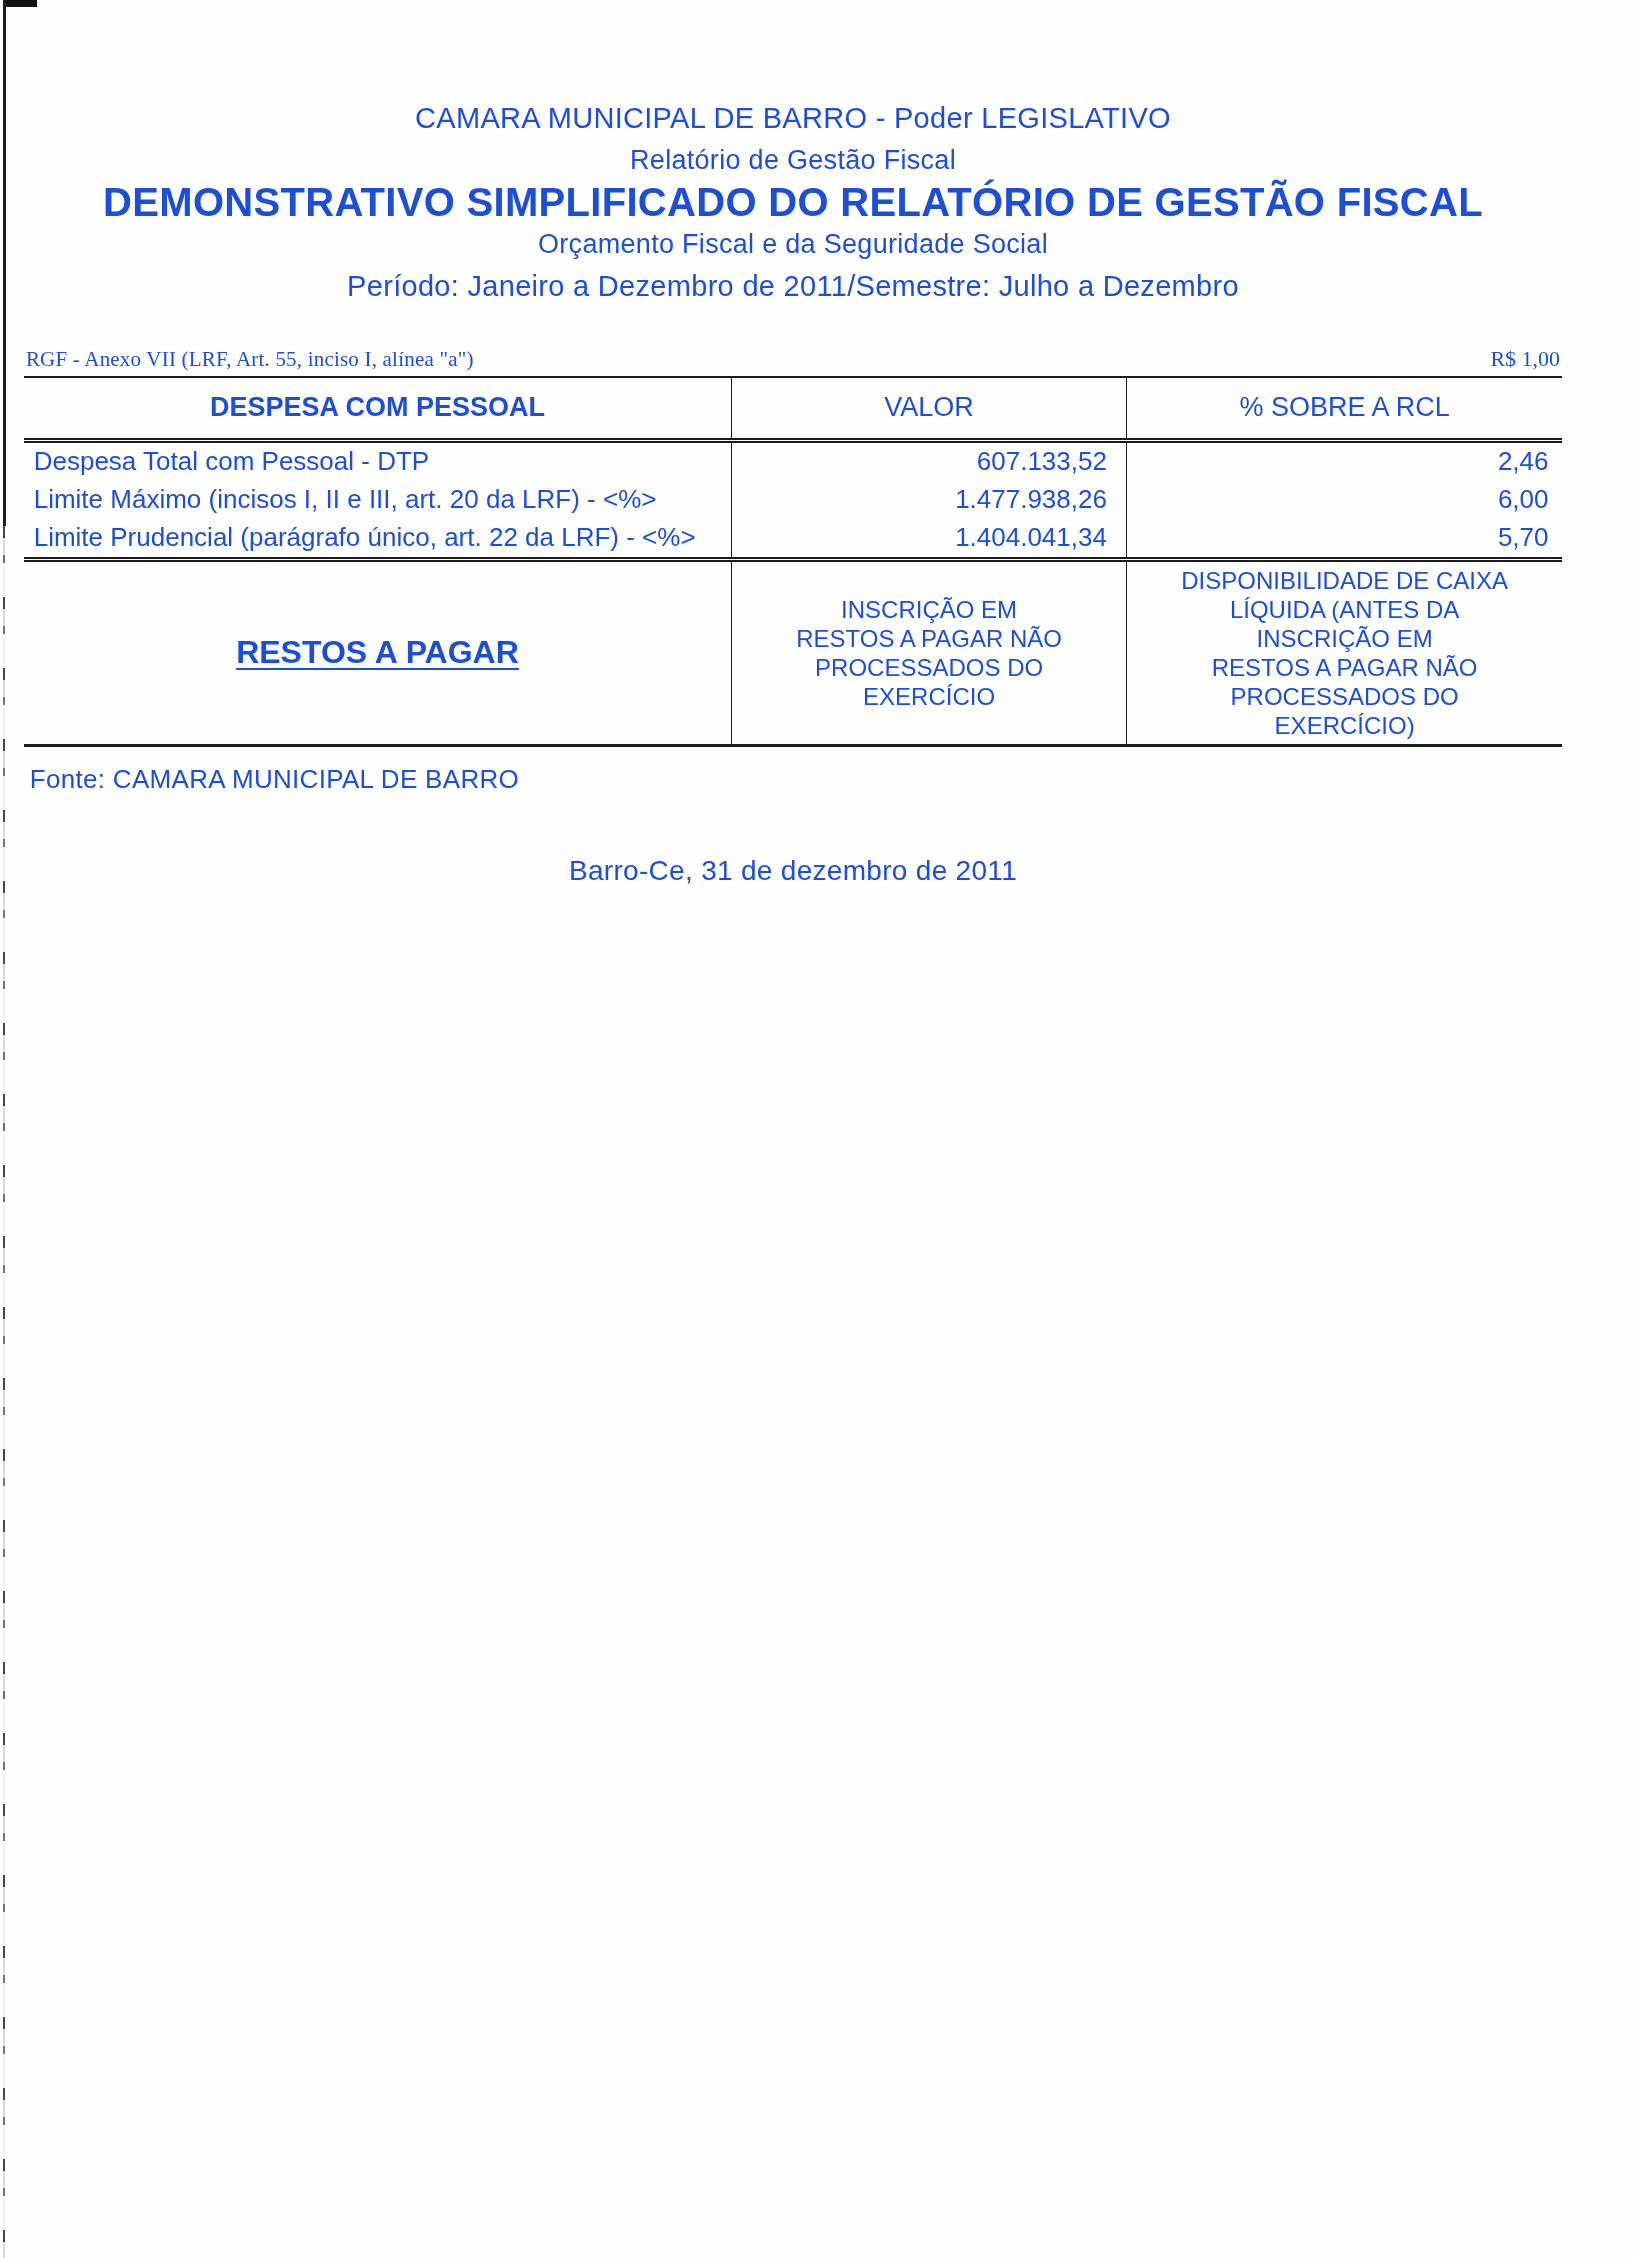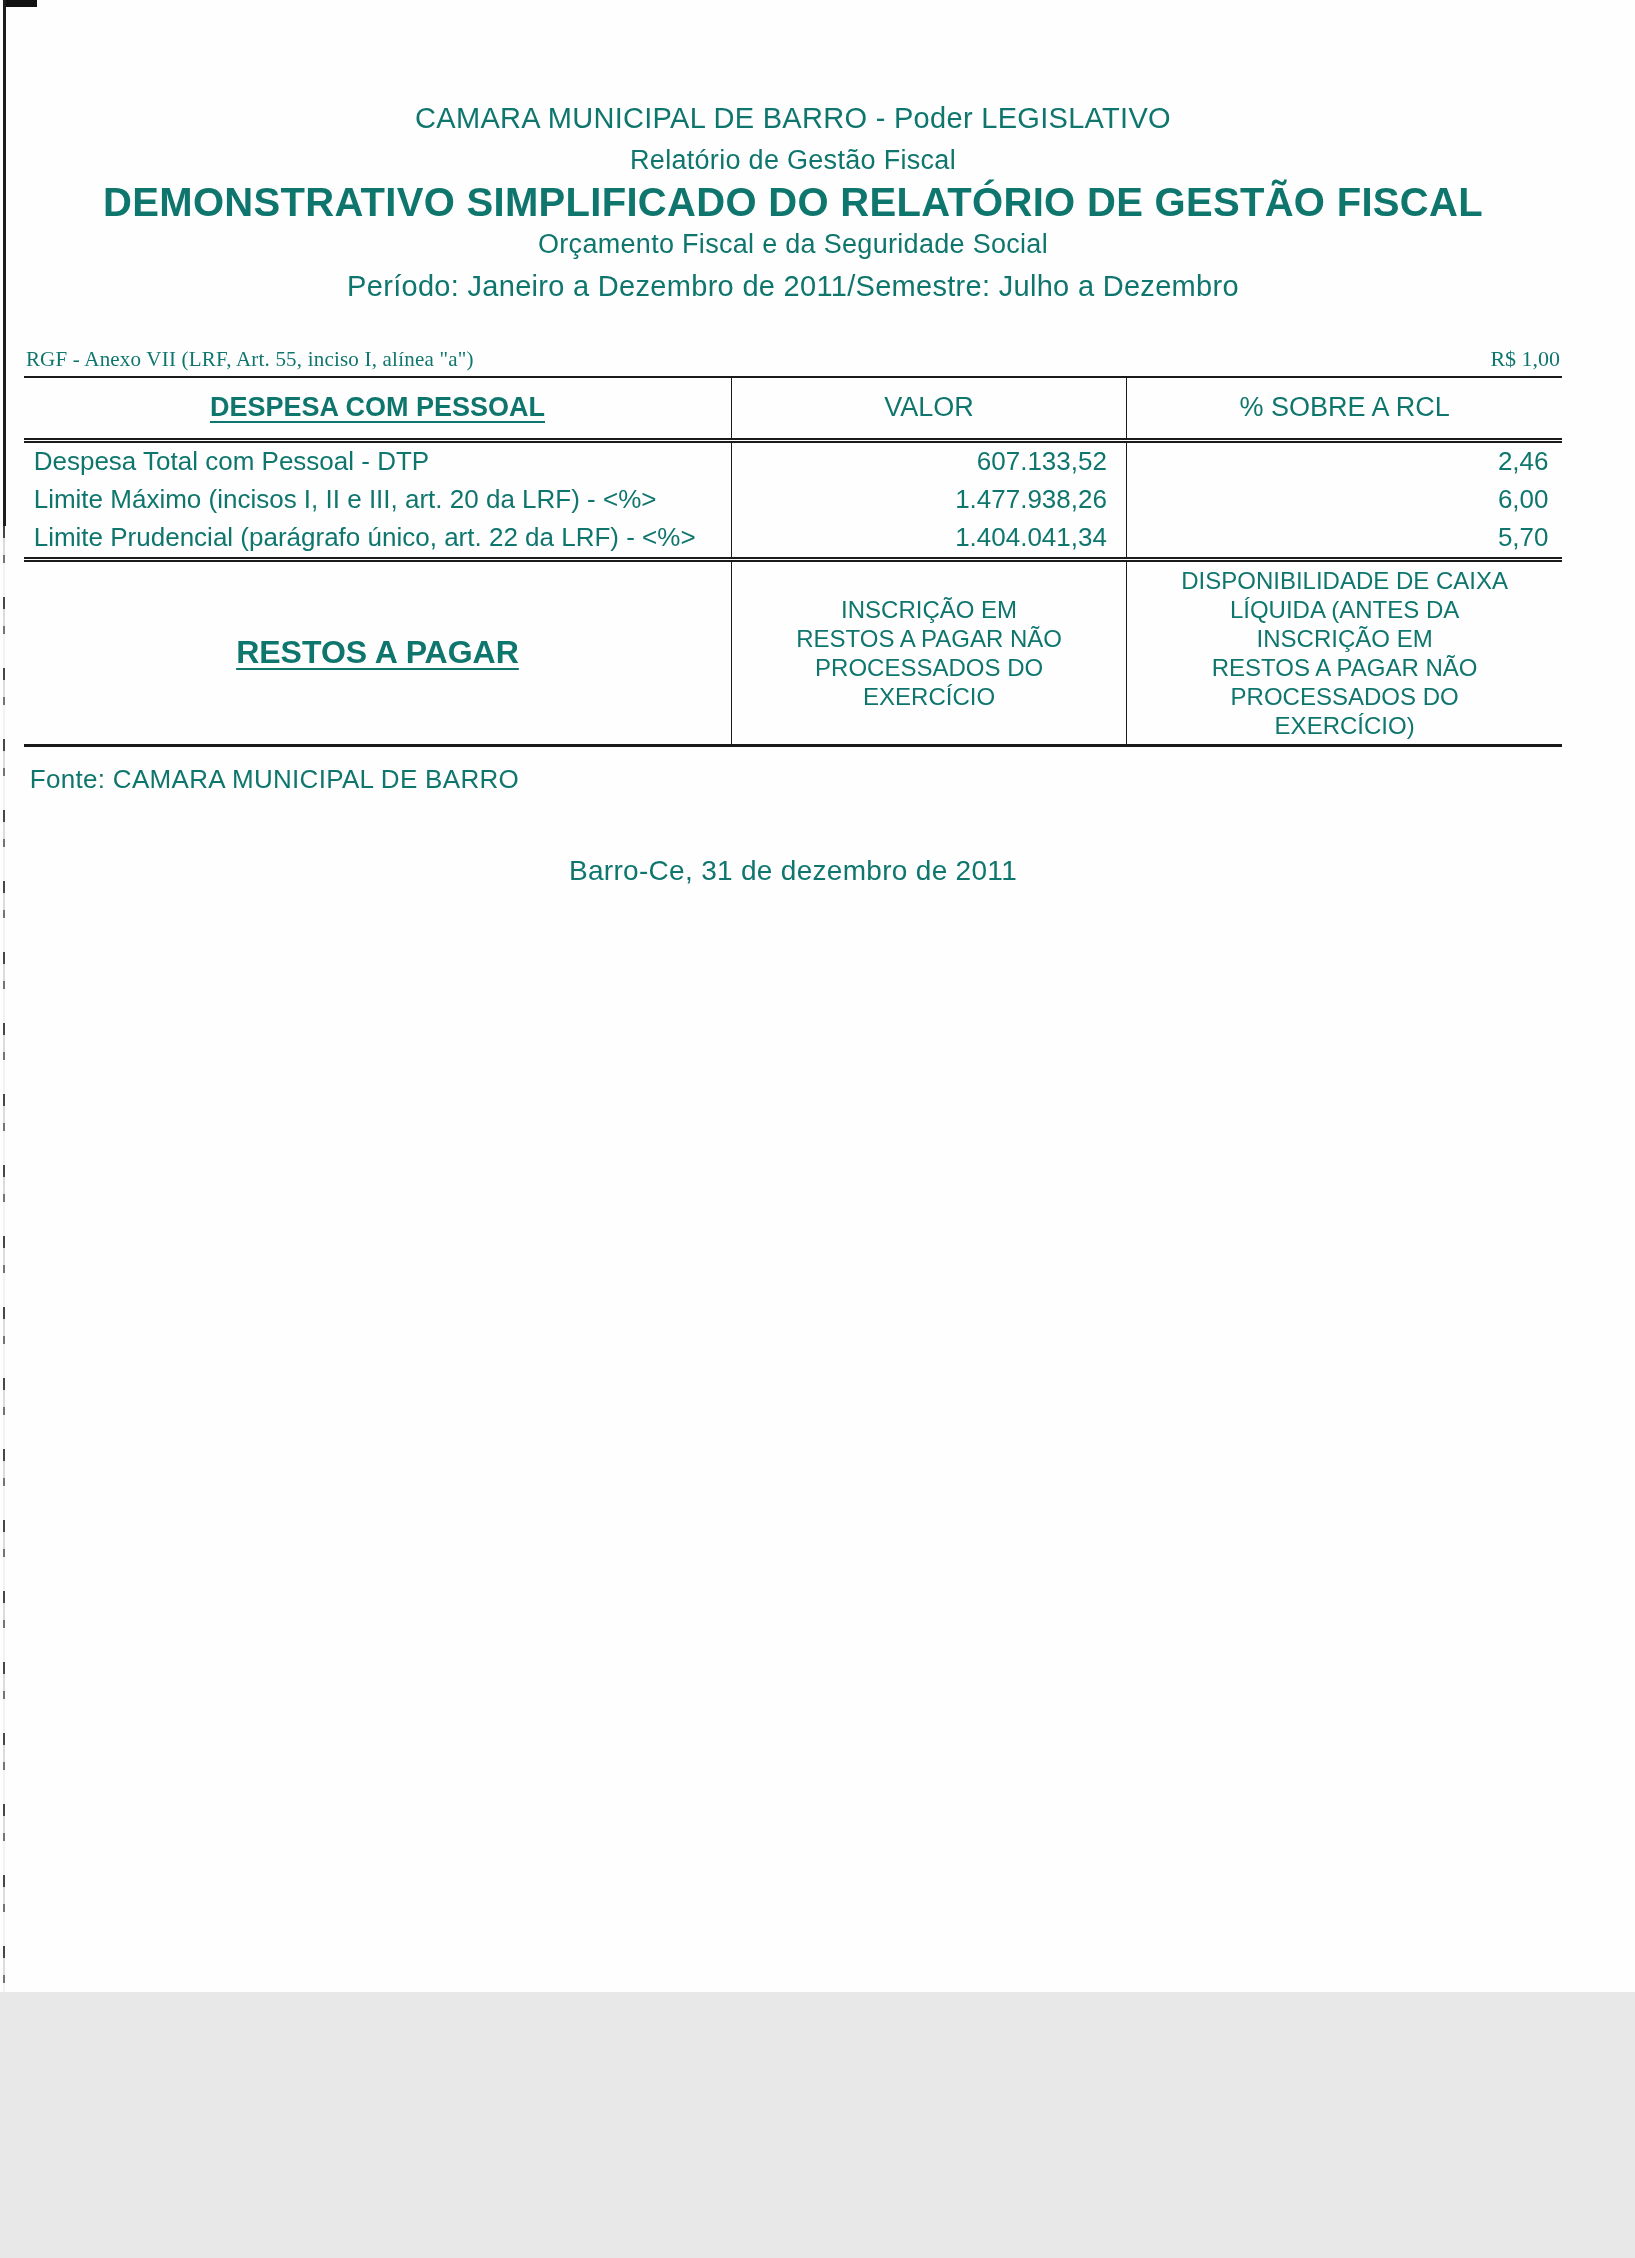--- a/index.html
+++ b/index.html
@@ -1,24 +1,24 @@
 <!DOCTYPE html>
 <html lang="pt-br"><head>
 <meta charset="utf-8">
 <style>
   html, body { margin: 0; padding: 0; background: #e8e8e8; }
   .page {
     position: relative;
     width: 1636px;
-    height: 1992px;
+    height: 2258px;
     margin: 0 auto;
     background: #fefefe;
     overflow: hidden;
     font-family: "Liberation Sans", "DejaVu Sans", sans-serif;
-    color: #0f766e;
+    color: #1d4ed8;
     -webkit-font-smoothing: antialiased;
   }
 
   
   .scan-notch {
     position: absolute; left: 5.8px; top: 0;
     width: 31px; height: 6.8px; background: #121212;
   }
   .scan-line-top {
     position: absolute; left: 2.9px; top: 0;
@@ -86,21 +86,20 @@
 
   tr.head-row th {
     border-top: 2.9px solid #1a1a1a;
     border-bottom: 5.8px double #1a1a1a;
     height: 58px;
     font-size: 27px;
     text-align: center;
   }
   th .col-head-underline {
     font-weight: bold;
-    text-decoration: underline;
     text-underline-offset: 4.8px;
     text-decoration-thickness: 1.9px;
   }
 
   tr.data-row td { height: 36px; font-size: 26px; }
   td.lbl { text-align: left;  padding-left: 9.7px; }
   td.val { text-align: right; padding-right: 19.3px; font-size: 27px; }
   td.pct { text-align: right; padding-right: 13.5px; font-size: 27px; }
   tr.data-row-last td { border-bottom: 5.8px double #1a1a1a; }
 

